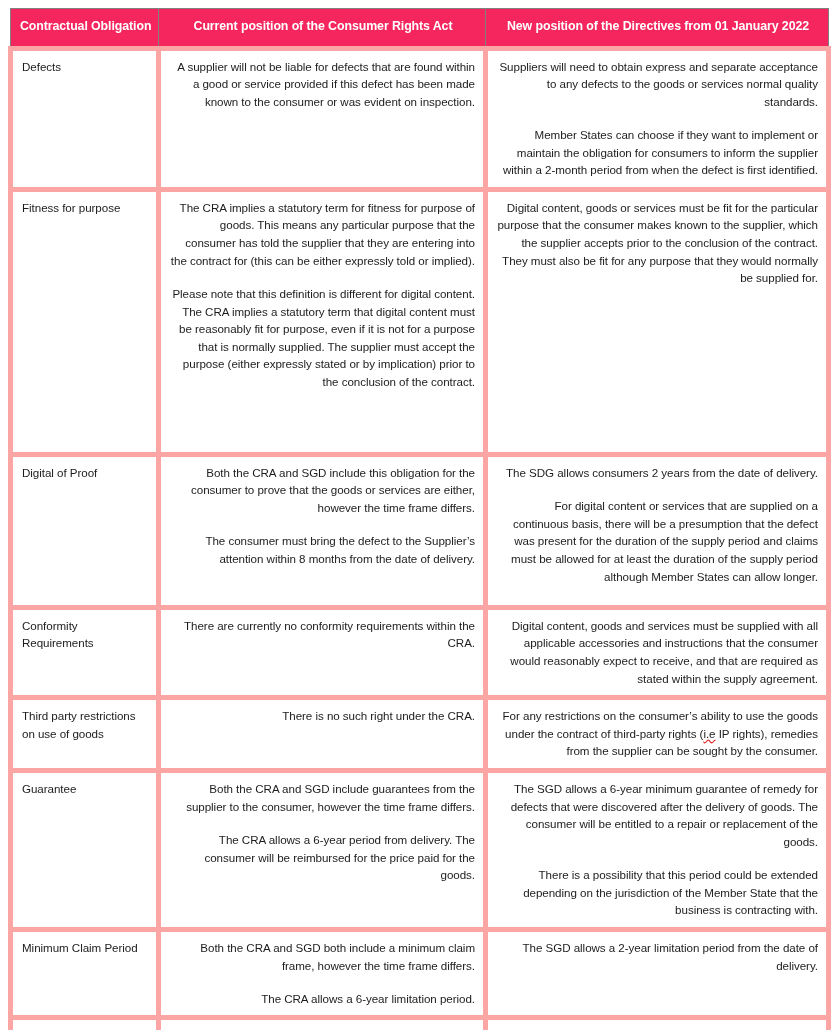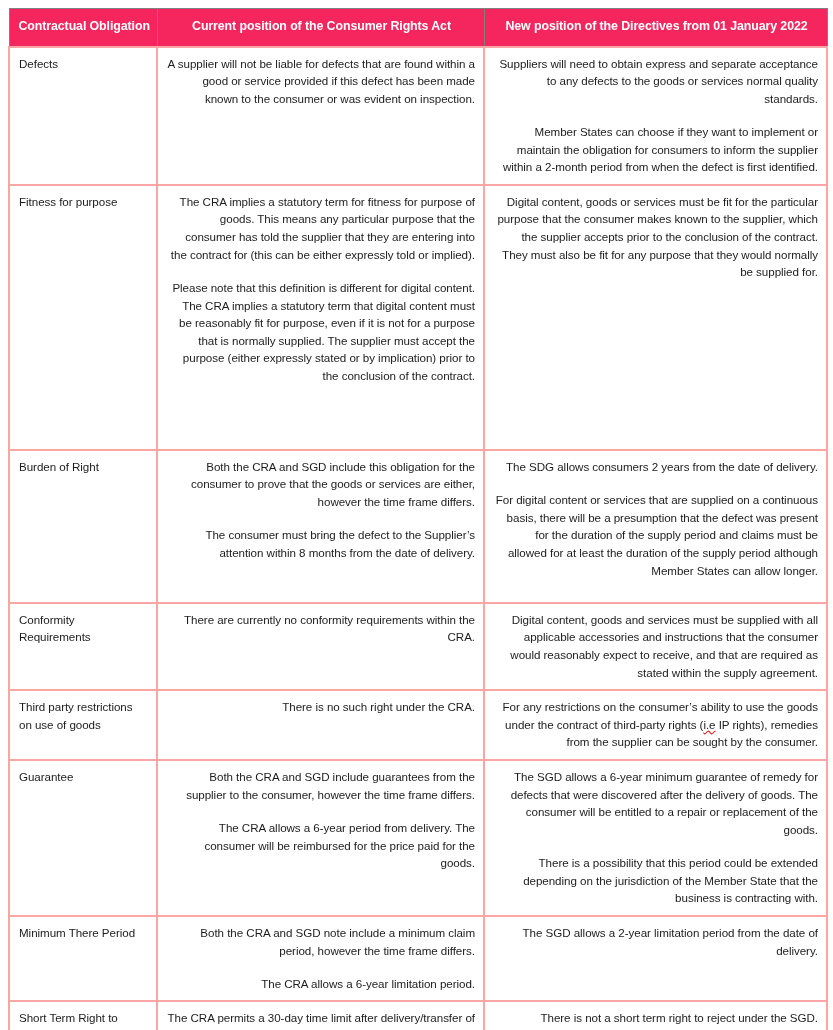--- a/index.html
+++ b/index.html
@@ -40,21 +40,21 @@
     line-height: 1.25;
     text-align: center;
     vertical-align: middle;
     padding: 10px 6px 11px 8px;
     border: 1px solid #808080;
     letter-spacing: -0.1px;
   }
   thead th.h1 { text-align: left; padding-left: 9px; }
 
   tbody td {
-    border: 2px solid #fca5a5;
+    border: 5px solid #fca5a5;
     vertical-align: top;
     padding: 7px 8px 8px 9px;
     font-size: 11.6px;
     line-height: 1.52;
     color: #1c1c1c;
     letter-spacing: -0.05px;
   }
   tbody td.label {
     letter-spacing: -0.05px;
   }
@@ -102,21 +102,21 @@
           <td class="label">Fitness for purpose</td>
           <td>
             <p>The CRA implies a statutory term for fitness for purpose of goods. This means any particular purpose that the consumer has told the supplier that they are entering into the contract for (this can be either expressly told or implied).</p>
             <p>Please note that this definition is different for digital content. The CRA implies a statutory term that digital content must be reasonably fit for purpose, even if it is not for a purpose that is normally supplied. The supplier must accept the purpose (either expressly stated or by implication) prior to the conclusion of the contract.</p>
           </td>
           <td>
             <p>Digital content, goods or services must be fit for the particular purpose that the consumer makes known to the supplier, which the supplier accepts prior to the conclusion of the contract. They must also be fit for any purpose that they would normally be supplied for.</p>
           </td>
         </tr>
         <tr style="height: 153px;">
-          <td class="label">Burden of Right</td>
+          <td class="label">Digital of Proof</td>
           <td>
             <p>Both the CRA and SGD include this obligation for the consumer to prove that the goods or services are either, however the time frame differs.</p>
             <p>The consumer must bring the defect to the Supplier’s attention within 8 months from the date of delivery.</p>
           </td>
           <td>
             <p>The SDG allows consumers 2 years from the date of delivery.</p>
             <p>For digital content or services that are supplied on a continuous basis, there will be a presumption that the defect was present for the duration of the supply period and claims must be allowed for at least the duration of the supply period although Member States can allow longer.</p>
           </td>
         </tr>
         <tr style="height: 69px;">
@@ -142,23 +142,23 @@
           <td>
             <p>Both the CRA and SGD include guarantees from the supplier to the consumer, however the time frame differs.</p>
             <p>The CRA allows a 6-year period from delivery. The consumer will be reimbursed for the price paid for the goods.</p>
           </td>
           <td>
             <p>The SGD allows a 6-year minimum guarantee of remedy for defects that were discovered after the delivery of goods. The consumer will be entitled to a repair or replacement of the goods.</p>
             <p>There is a possibility that this period could be extended depending on the jurisdiction of the Member State that the business is contracting with.</p>
           </td>
         </tr>
         <tr style="height: 78px;">
-          <td class="label">Minimum There Period</td>
+          <td class="label">Minimum Claim Period</td>
           <td>
-            <p>Both the CRA and SGD note include a minimum claim period, however the time frame differs.</p>
+            <p>Both the CRA and SGD both include a minimum claim frame, however the time frame differs.</p>
             <p>The CRA allows a 6-year limitation period.</p>
           </td>
           <td>
             <p>The SGD allows a 2-year limitation period from the date of delivery.</p>
           </td>
         </tr>
         <tr style="height: 60px;">
           <td class="label">Short Term Right to Reject</td>
           <td>
             <p>The CRA permits a 30-day time limit after delivery/transfer of title to reject the goods/services.</p>

